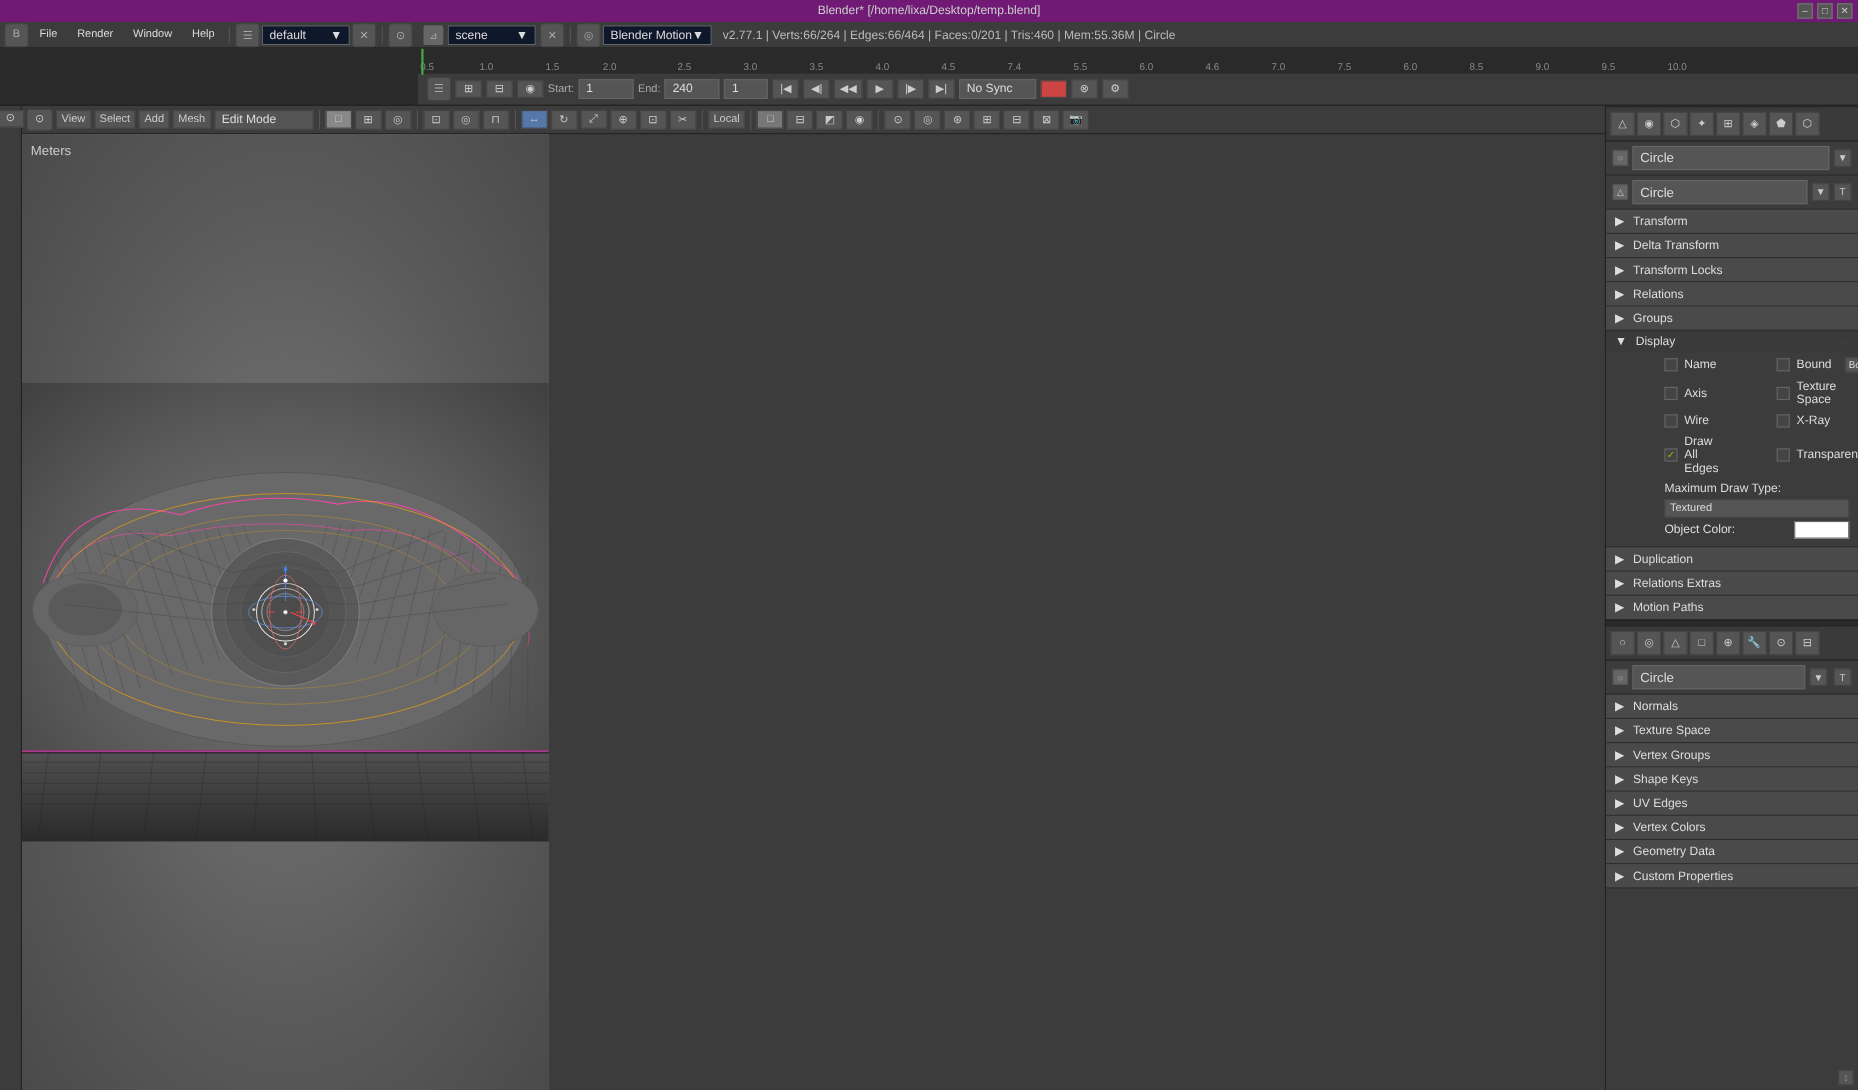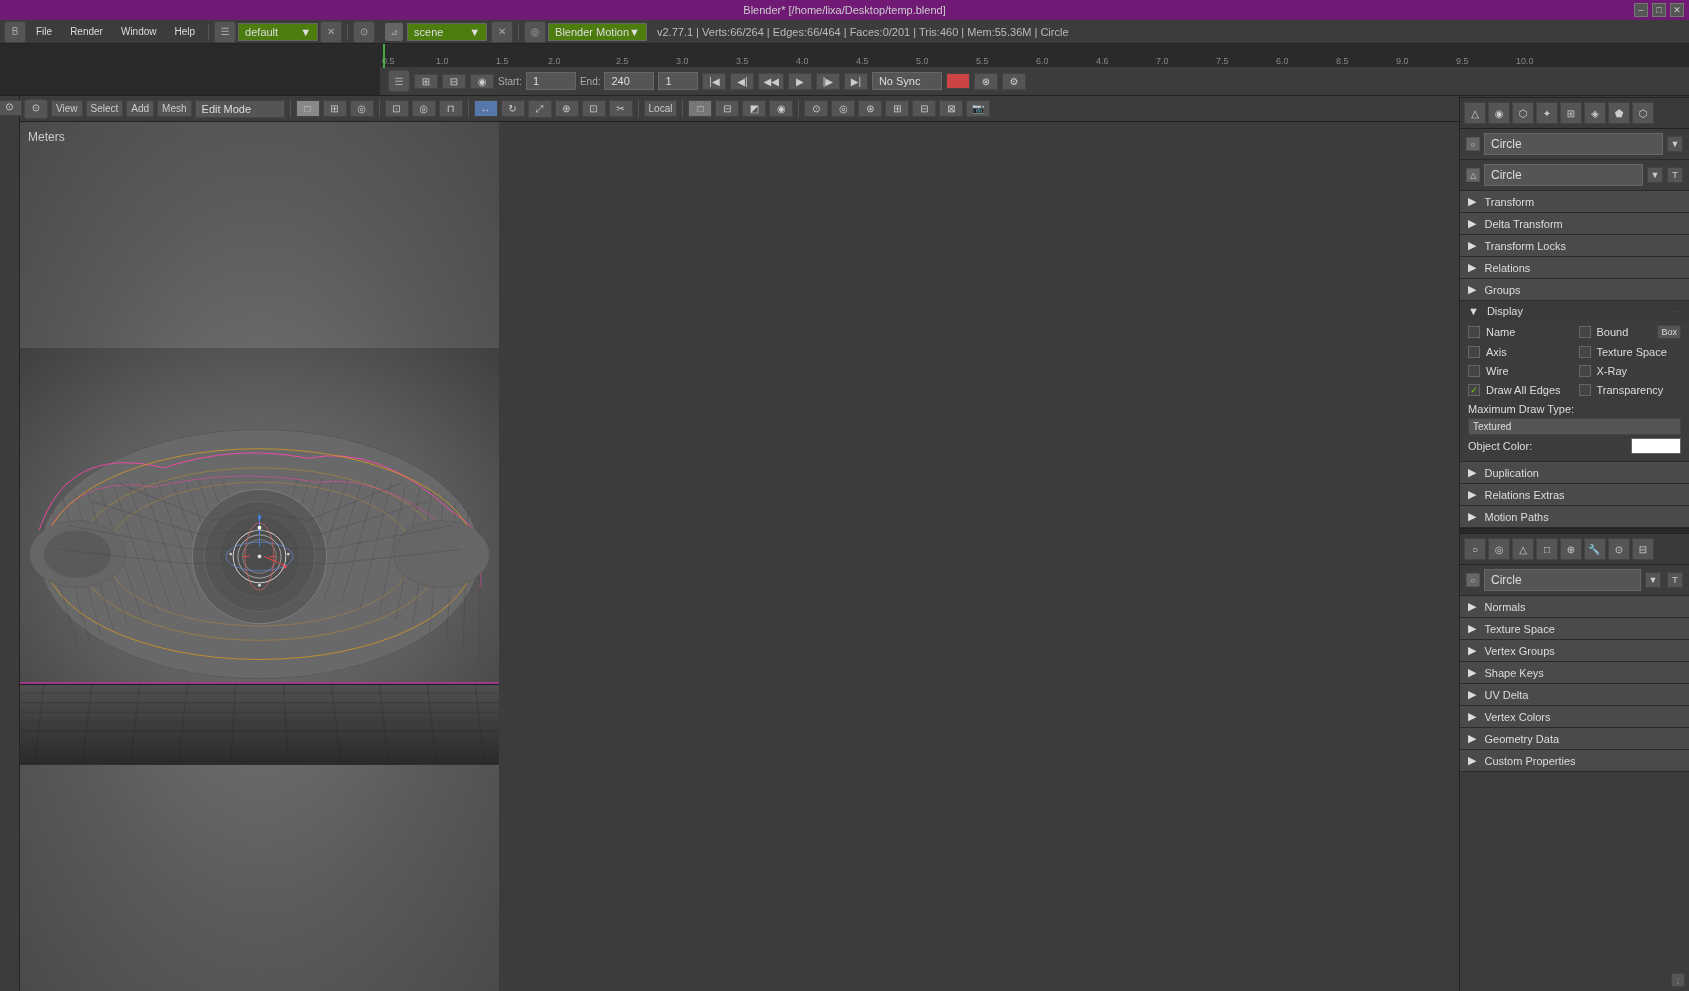--- a/index.html
+++ b/index.html
@@ -66,21 +66,21 @@
       border: 1px solid #444;
     }
     .menu-item {
       padding: 2px 8px;
       color: #ddd;
       cursor: pointer;
       font-size: 10px;
     }
     .menu-divider { width: 1px; height: 16px; background: #555; margin: 0 3px; }
     .menu-dropdown {
-      background: #4d7c0f;
+      background: #0f172a;
       border: 1px solid #666;
       padding: 2px 6px;
       color: #ddd;
       font-size: 11px;
       min-width: 80px;
       display: flex; align-items: center; justify-content: space-between;
     }
     .menu-scene-area {
       display: flex; align-items: center; gap: 4px;
       margin-left: 8px;
@@ -440,20 +440,21 @@
       font-size: 11px;
     }
 
     .props-section-content {
       padding: 4px 8px;
     }
 
     .props-row {
       display: flex; align-items: center; gap: 6px;
       margin-bottom: 3px;
+      margin-left: 45px;
     }
 
     .props-checkbox {
       width: 12px; height: 12px;
       background: #444;
       border: 1px solid #666;
       display: flex; align-items: center; justify-content: center;
       font-size: 8px;
     }
     .props-checkbox.checked::after {
@@ -588,21 +589,21 @@
       </svg>
       <span style="position:absolute;left:2px;bottom:2px;font-size:9px;color:#888;">0.5</span>
       <span style="position:absolute;left:56px;bottom:2px;font-size:9px;color:#888;">1.0</span>
       <span style="position:absolute;left:116px;bottom:2px;font-size:9px;color:#888;">1.5</span>
       <span style="position:absolute;left:168px;bottom:2px;font-size:9px;color:#888;">2.0</span>
       <span style="position:absolute;left:236px;bottom:2px;font-size:9px;color:#888;">2.5</span>
       <span style="position:absolute;left:296px;bottom:2px;font-size:9px;color:#888;">3.0</span>
       <span style="position:absolute;left:356px;bottom:2px;font-size:9px;color:#888;">3.5</span>
       <span style="position:absolute;left:416px;bottom:2px;font-size:9px;color:#888;">4.0</span>
       <span style="position:absolute;left:476px;bottom:2px;font-size:9px;color:#888;">4.5</span>
-      <span style="position:absolute;left:536px;bottom:2px;font-size:9px;color:#888;">5.0</span>
+      <span style="position:absolute;left:536px;bottom:2px;font-size:9px;color:#888;">7.4</span>
       <span style="position:absolute;left:596px;bottom:2px;font-size:9px;color:#888;">5.5</span>
       <span style="position:absolute;left:656px;bottom:2px;font-size:9px;color:#888;">6.0</span>
       <span style="position:absolute;left:716px;bottom:2px;font-size:9px;color:#888;">4.6</span>
       <span style="position:absolute;left:776px;bottom:2px;font-size:9px;color:#888;">7.0</span>
       <span style="position:absolute;left:836px;bottom:2px;font-size:9px;color:#888;">7.5</span>
       <span style="position:absolute;left:896px;bottom:2px;font-size:9px;color:#888;">6.0</span>
       <span style="position:absolute;left:956px;bottom:2px;font-size:9px;color:#888;">8.5</span>
       <span style="position:absolute;left:1016px;bottom:2px;font-size:9px;color:#888;">9.0</span>
       <span style="position:absolute;left:1076px;bottom:2px;font-size:9px;color:#888;">9.5</span>
       <span style="position:absolute;left:1136px;bottom:2px;font-size:9px;color:#888;">10.0</span>
@@ -1190,21 +1191,21 @@
       <span>▶</span>
       <span style="margin-left:4px;">Shape Keys</span>
       <span style="flex:1;"></span>
       <span style="color:#555;font-size:8px;">···</span>
     </div>
   </div>
 
   <div class="props-section">
     <div class="props-section-header">
       <span>▶</span>
-      <span style="margin-left:4px;">UV Delta</span>
+      <span style="margin-left:4px;">UV Edges</span>
       <span style="flex:1;"></span>
       <span style="color:#555;font-size:8px;">···</span>
     </div>
   </div>
 
   <div class="props-section">
     <div class="props-section-header">
       <span>▶</span>
       <span style="margin-left:4px;">Vertex Colors</span>
       <span style="flex:1;"></span>

